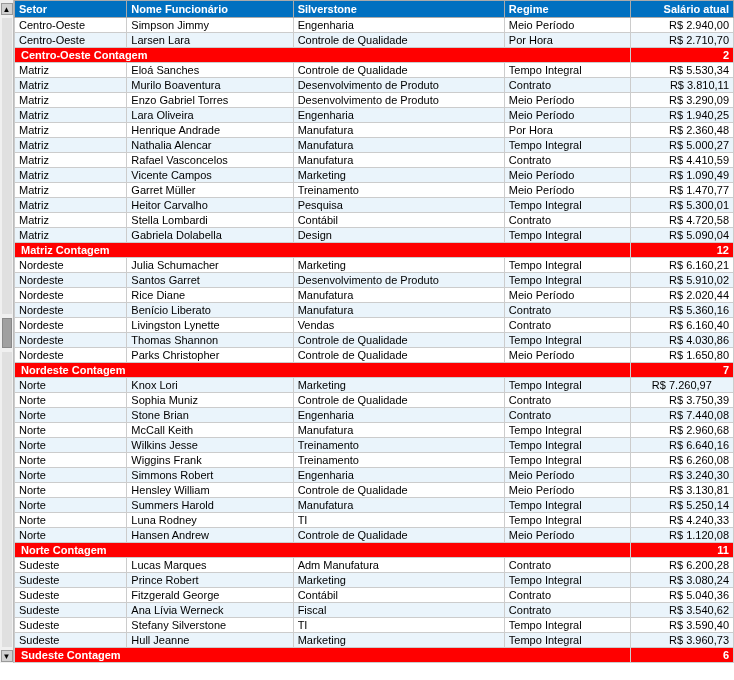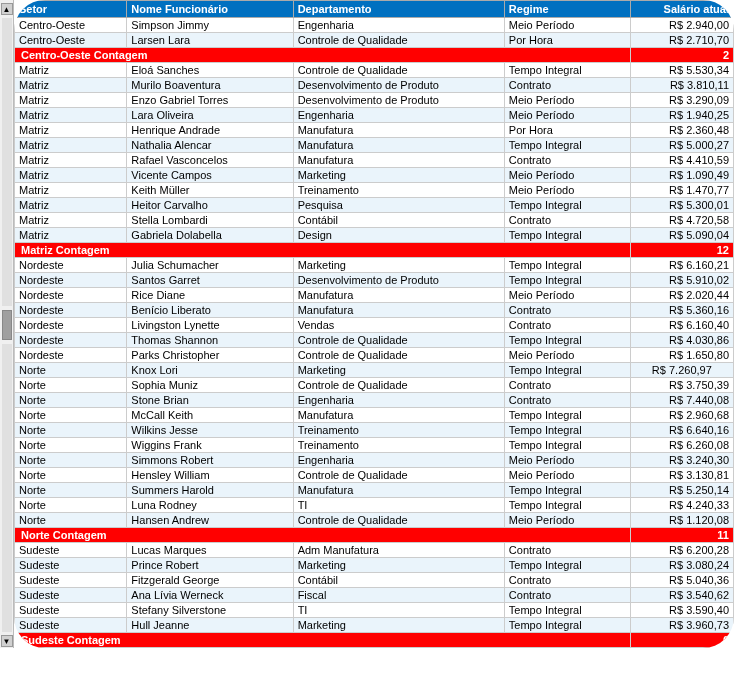--- a/index.html
+++ b/index.html
@@ -78,21 +78,20 @@
     .scroll-thumb {
       width: 10px;
       height: 30px;
       background: #a0a0a0;
       border: 1px solid #888;
       margin: 2px 0;
     }
     .content-area {
       flex: 1;
       overflow: hidden;
-      border-radius: 31px;
     }
     td.subtotal-count {
       padding-left: 6px;
     }
   </style>
 </head>
 <body>
 
 <div class="wrapper">
   <div class="left-scrollbar">
@@ -101,21 +100,21 @@
     <div class="scroll-thumb"></div>
     <div style="flex:1; width:10px; background:#e0e0e0; margin:2px 0;"></div>
     <div class="scroll-arrow">▼</div>
   </div>
   <div class="content-area">
     <table>
       <thead>
         <tr>
           <th class="col-setor">Setor</th>
           <th class="col-nome">Nome Funcionário</th>
-          <th class="col-depto">Departamento</th>
+          <th class="col-depto">Silverstone</th>
           <th class="col-regime">Regime</th>
           <th class="col-salario">Salário atual</th>
         </tr>
       </thead>
       <tbody id="table-body">
       <tr class="row-even">
       <td class="col-setor">Centro-Oeste</td>
       <td class="col-nome">Simpson Jimmy</td>
       <td class="col-depto">Engenharia</td>
       <td class="col-regime">Meio Período</td>
@@ -183,21 +182,21 @@
     </tr>
           <tr class="row-odd">
       <td class="col-setor">Matriz</td>
       <td class="col-nome">Vicente Campos</td>
       <td class="col-depto">Marketing</td>
       <td class="col-regime">Meio Período</td>
       <td class="col-salario" style="text-align:right;">R$ 1.090,49</td>
     </tr>
           <tr class="row-even">
       <td class="col-setor">Matriz</td>
-      <td class="col-nome">Keith Müller</td>
+      <td class="col-nome">Garret Müller</td>
       <td class="col-depto">Treinamento</td>
       <td class="col-regime">Meio Período</td>
       <td class="col-salario" style="text-align:right;">R$ 1.470,77</td>
     </tr>
           <tr class="row-odd">
       <td class="col-setor">Matriz</td>
       <td class="col-nome">Heitor Carvalho</td>
       <td class="col-depto">Pesquisa</td>
       <td class="col-regime">Tempo Integral</td>
       <td class="col-salario" style="text-align:right;">R$ 5.300,01</td>
@@ -261,20 +260,24 @@
       <td class="col-depto">Controle de Qualidade</td>
       <td class="col-regime">Tempo Integral</td>
       <td class="col-salario" style="text-align:right;">R$ 4.030,86</td>
     </tr>
           <tr class="row-even">
       <td class="col-setor">Nordeste</td>
       <td class="col-nome">Parks Christopher</td>
       <td class="col-depto">Controle de Qualidade</td>
       <td class="col-regime">Meio Período</td>
       <td class="col-salario" style="text-align:right;">R$ 1.650,80</td>
+    </tr>
+          <tr class="row-subtotal">
+      <td colspan="4" class="subtotal-count" style="font-weight:bold;">Nordeste Contagem</td>
+      <td style="text-align:right; font-weight:bold;">7</td>
     </tr>
           <tr class="row-odd">
       <td class="col-setor">Norte</td>
       <td class="col-nome">Knox Lori</td>
       <td class="col-depto">Marketing</td>
       <td class="col-regime">Tempo Integral</td>
       <td class="col-salario" style="text-align:center;">R$ 7.260,97</td>
     </tr>
           <tr class="row-even">
       <td class="col-setor">Norte</td>

